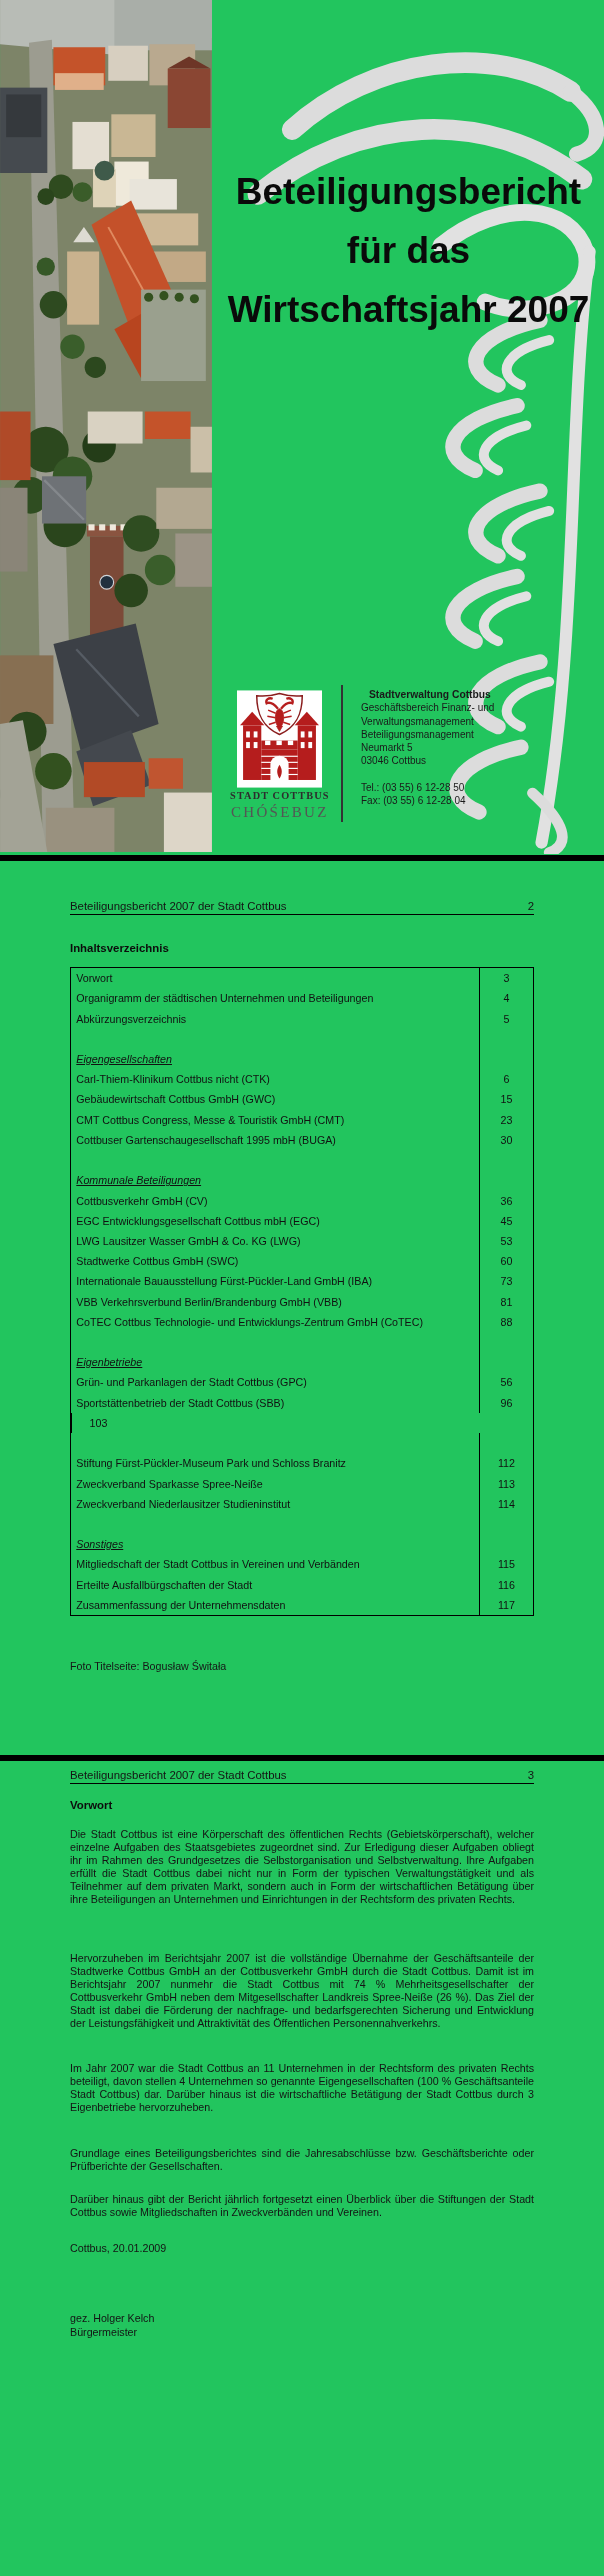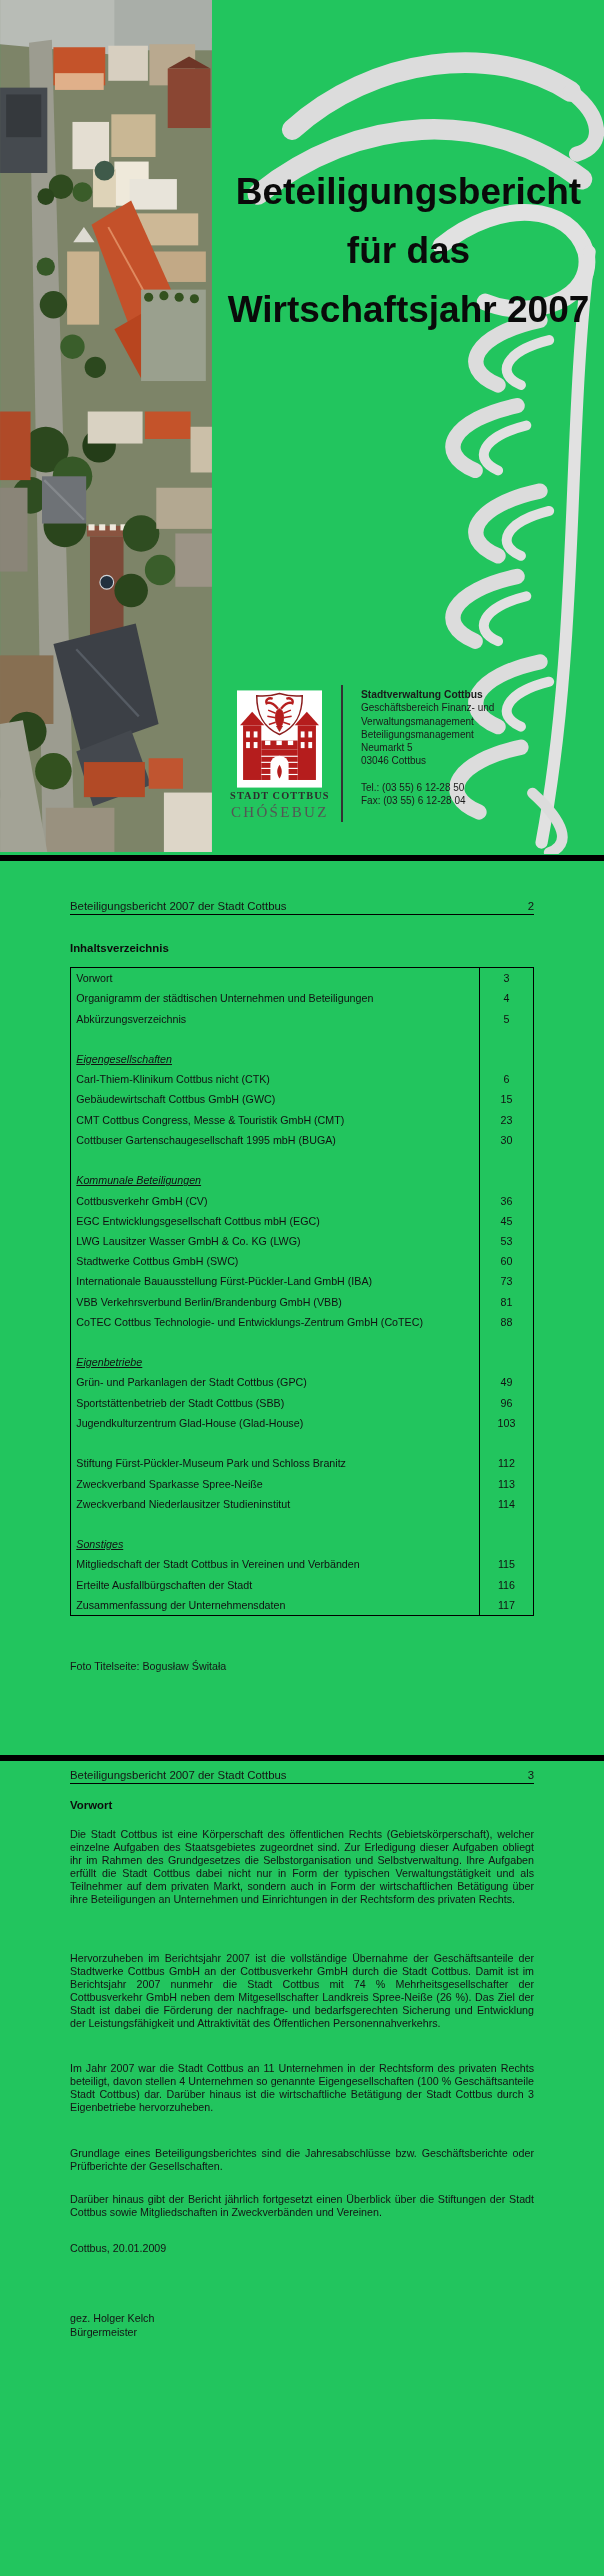--- a/index.html
+++ b/index.html
@@ -19,21 +19,21 @@
   .crest-name{
     position:absolute; left:-15.2px; top:105px; width:116px; text-align:center;
     font-family:"Liberation Serif", serif; font-size:10.3px; letter-spacing:1.1px; color:#2d2d2d;font-weight:bold;
   }
   .crest-sub{
     position:absolute; left:-15.2px; top:119px; width:116px; text-align:center;
     font-family:"Liberation Serif", serif; font-size:15px; letter-spacing:2.3px; color:#555;
   }
   .logo-divider{position:absolute; left:104px; top:0; width:1.5px; height:137px; background:#333;}
   .contact{position:absolute; left:124px; top:3px; width:221px; font-size:10px; line-height:13.3px; color:#1a1a1a;}
-  .contact .bold{font-weight:bold; font-size:10.3px;}
+  .contact .bold{font-weight:bold; font-size:10.3px;margin-left:8px;}
   .contact .gap{height:13.3px;}
   .page-bar{position:absolute; left:0; width:605px; height:6.1px; background:#000;}
   .bar-1{top:855px;}
   .bar-2{top:1755px;}
   
   .running-head{
     position:absolute; left:70px; width:464px; display:flex; justify-content:space-between;
     font-size:11.4px; color:#141414; border-bottom:1.2px solid #000; padding-bottom:2.3px;
   }
   .head-p2{top:900px;}
@@ -348,30 +348,29 @@
           <span class="pg"></span>
         </div>
 
         <div class="toc-row row-section">
           <span class="lbl">Eigenbetriebe</span>
           <span class="pg"></span>
         </div>
 
         <div class="toc-row row-item">
           <span class="lbl">Grün- und Parkanlagen der Stadt Cottbus (GPC)</span>
-          <span class="pg">49</span>
+          <span class="pg">56</span>
         </div>
 
         <div class="toc-row row-item">
           <span class="lbl">Sportstättenbetrieb der Stadt Cottbus (SBB)</span>
           <span class="pg">96</span>
         </div>
 
         <div class="toc-row row-item">
-          <span class="lbl">Jugendkulturzentrum Glad-House (Glad-House)</span>
           <span class="pg">103</span>
         </div>
 
         <div class="toc-row row-blank">
           <span class="lbl"></span>
           <span class="pg"></span>
         </div>
 
 
         <div class="toc-row row-item">

